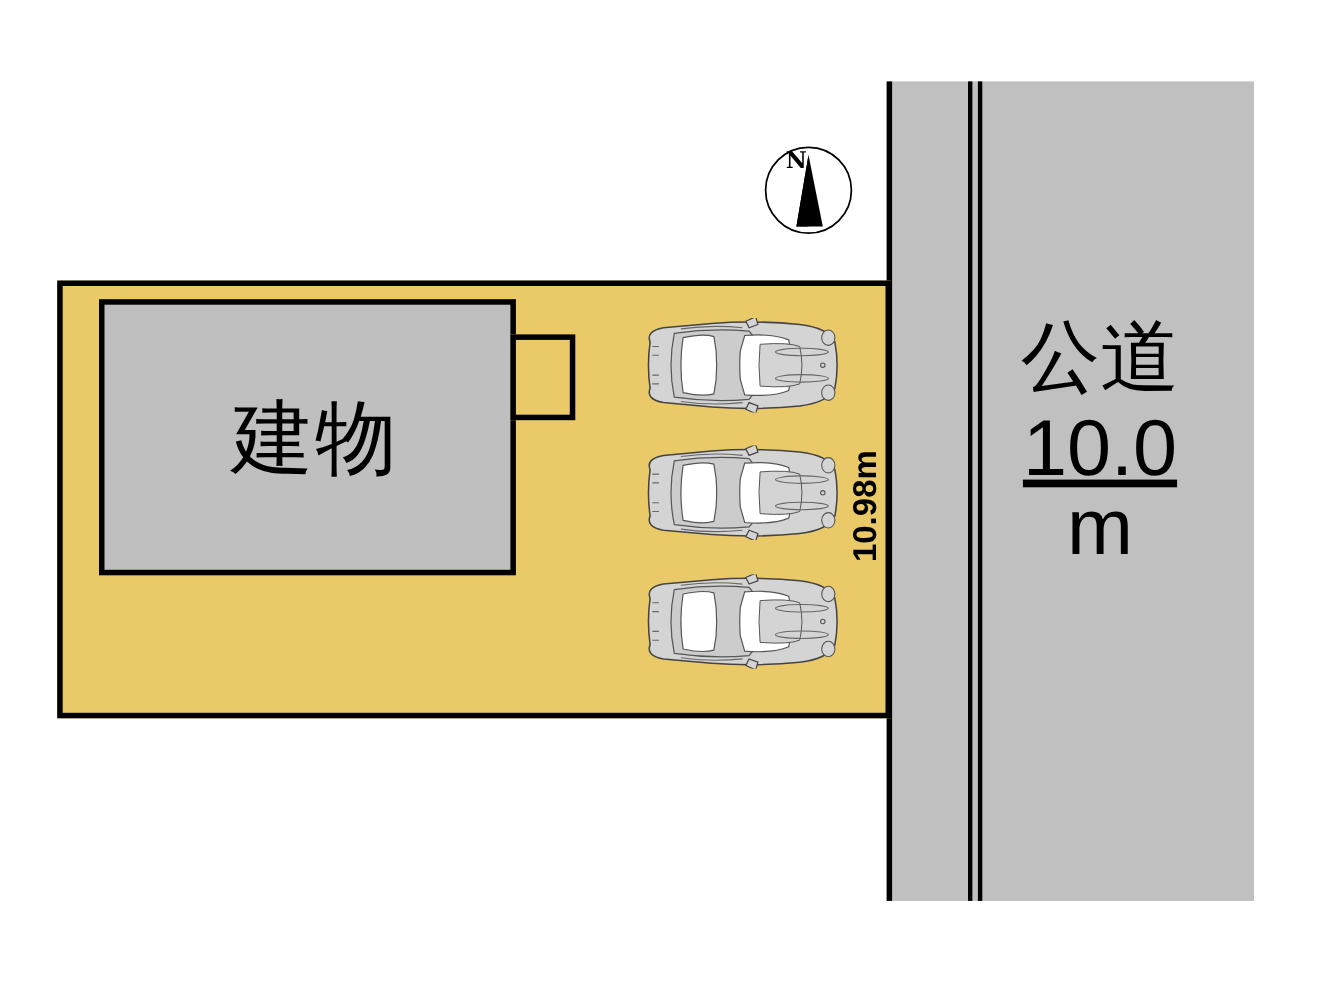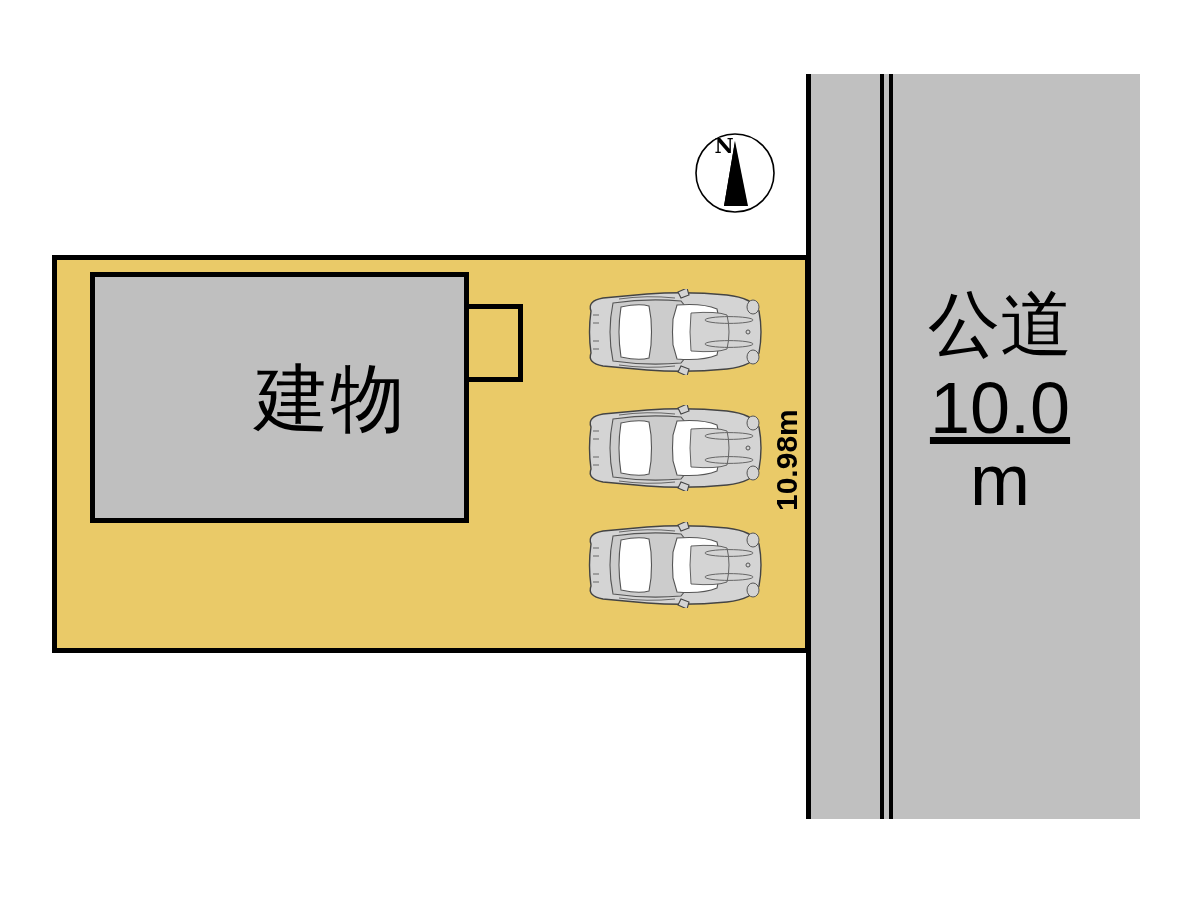--- a/index.html
+++ b/index.html
@@ -107,21 +107,20 @@
   .building-label {
     position: absolute;
     left: 90px;
     top: 350px;
     width: 393px;
     text-align: center;
     font-size: 74px;
     color: #000000;
     font-family: "DejaVu Sans", sans-serif;
     letter-spacing: 2px;
-    padding-left: 44px;
   }
   
   .annex {
     position: absolute;
     left: 464px;
     top: 304px;
     width: 59px;
     height: 78px;
     background: #eaca68;
     border: 5px solid #000000;

